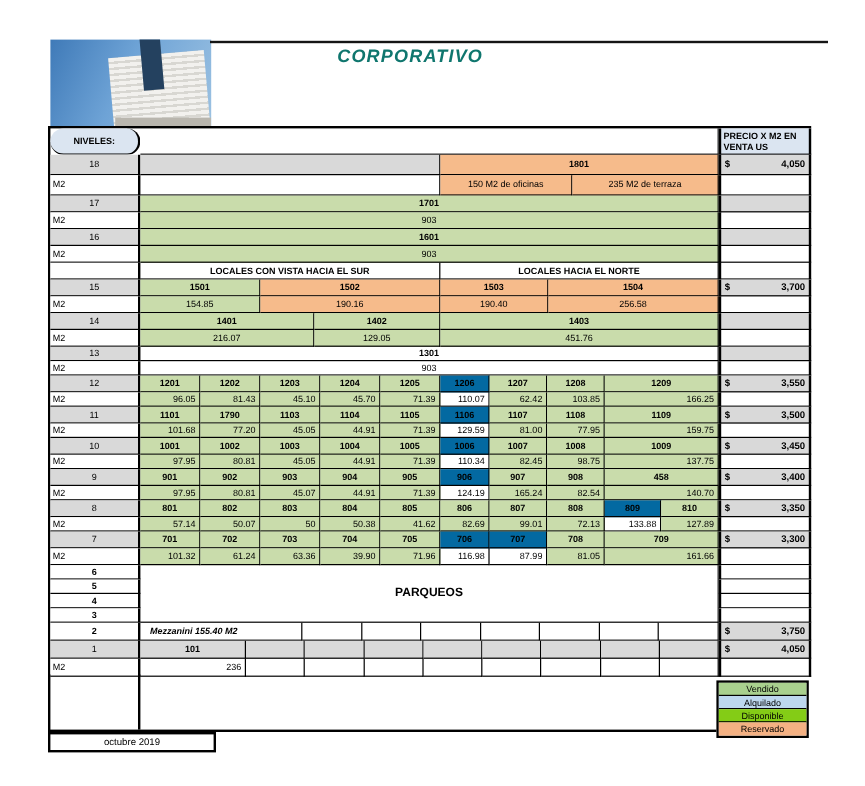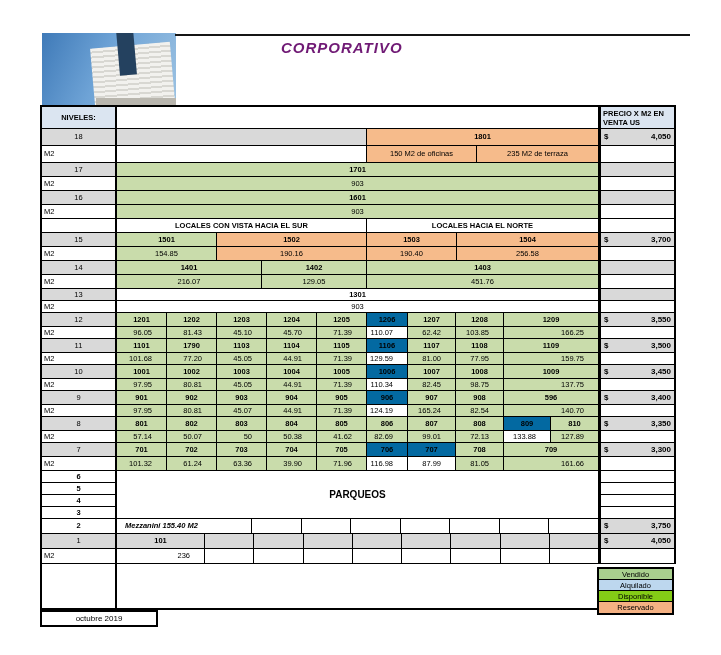--- a/index.html
+++ b/index.html
@@ -6,32 +6,32 @@
   body{width:721px;height:655px;position:relative;background:#fff;font-family:"Liberation Sans",sans-serif;color:#000;}
   
   .photo{position:absolute;left:42px;top:33px;width:134px;height:72px;overflow:hidden;
          background:linear-gradient(115deg,#3f7ab8 0%,#6ea3d6 45%,#9cc2e2 100%);}
   .photo .bldg{position:absolute;left:38%;top:16%;width:60%;height:98%;
          background:repeating-linear-gradient(180deg,#f2f1ee 0 3px,#d8d7d2 3px 5px);transform:rotate(-5deg);}
   .photo .core{position:absolute;left:57%;top:-4%;width:13%;height:62%;background:#24415f;transform:rotate(-5deg);}
   .photo .base{position:absolute;left:40%;bottom:0;width:60%;height:10%;background:#b9b6ae;}
   .topline{position:absolute;left:175px;top:34px;width:515px;border-top:2px solid #151515;}
   .title{position:absolute;left:281px;top:39px;font-size:15px;font-weight:bold;font-style:italic;
-         color:#701a75;letter-spacing:1px;}
+         color:#0f766e;letter-spacing:1px;}
   
   .t{position:absolute;left:40px;top:105px;border-left:2px solid #000;border-top:2px solid #000;font-size:7.5px;}
   .r{display:flex;}
   .c{box-sizing:border-box;border-right:1px solid #000;border-bottom:1px solid #000;
      display:flex;align-items:center;justify-content:center;line-height:1;overflow:hidden;white-space:nowrap;}
   .b{font-weight:bold;}
-  .v{justify-content:flex-end;padding-right:14px;}
+  .v{justify-content:flex-end;padding-right:3px;}
   .lvl{width:75px;background:#d9d9d9;font-weight:normal;border-right:2px solid #000;}
   .lvlw{width:75px;background:#fff;font-weight:bold;border-right:2px solid #000;}
   .m2l{width:75px;background:#fff;justify-content:flex-start;padding-left:2px;border-right:2px solid #000;}
-  .nivh{width:75px;background:#dbe5f1;font-weight:bold;border-right:2px solid #000;}
+  .nivh{width:75px;background:#dbe5f1;font-weight:bold;border-right:2px solid #000;border-radius:11px;}
   .h22{height:22px}.h17{height:17px}.h14{height:14px}.h12{height:12px}.h15{height:15px}
   .wfull{width:482px}.whl{width:250px}.whr{width:232px}
   .w50{width:50px}.wa{width:41px}.wb{width:48px}.wc{width:48px}.wd{width:95px}
   .w15a{width:100px}.w15b{width:150px}.w15c{width:90px}.w15d{width:142px}
   .w14a{width:145px}.w14b{width:105px}
   .w18a{width:250px}.w18c{width:110px}.w18d{width:122px}
   .w8a{width:47px}.w8b{width:48px}
   .wmez{width:135px}.w101{width:88px}
   .gry{background:#d9d9d9}.grn{background:#c9dcab}.org{background:#f6bb8b}.gru{background:#0369a1}
   .pc{width:77px;border-left:2px solid #000;border-right:2px solid #000;justify-content:space-between;
@@ -45,21 +45,21 @@
       display:flex;align-items:center;justify-content:center;font-weight:bold;background:#fff;}
   .pstack{display:flex;flex-direction:column;width:77px}
   .pstack .sc{box-sizing:border-box;height:12px;border-left:2px solid #000;border-right:2px solid #000;
       border-bottom:1px solid #000;background:#fff;}
   .parq{width:482px;font-size:10px;font-weight:bold;border-bottom:1px solid #000;border-right:1px solid #000;
       box-sizing:border-box;display:flex;align-items:center;justify-content:center;}
   .mez{font-style:italic;font-weight:bold;justify-content:flex-start;padding-left:8px;}
   .bot{position:absolute;left:40px;top:562px;width:557px;height:48px;box-sizing:border-box;
       border-left:2px solid #000;border-bottom:2px solid #000;}
   .bot .inner{position:absolute;left:73px;top:0;height:100%;border-left:2px solid #000;}
-  .oct{position:absolute;left:40px;top:610px;width:118px;height:17px;border:2px solid #000;box-sizing:border-box;
+  .oct{position:absolute;left:40px;top:610px;width:140px;height:17px;border:2px solid #000;box-sizing:border-box;
       display:flex;align-items:center;justify-content:center;font-size:8px;}
   .legend{position:absolute;left:597px;top:567px;width:77px;border:2px solid #000;box-sizing:border-box;font-size:7.5px;}
   .legend .li{height:11px;border-bottom:1px solid #000;box-sizing:border-box;display:flex;align-items:center;justify-content:center;}
   .legend .li:last-child{border-bottom:none;}
   .lg1{background:#a9d08e}.lg2{background:#bdd7ee}.lg3{background:#84cc16}.lg4{background:#f4b183}
 </style>
 </head>
 <body>
 
 <div class="photo">
@@ -263,21 +263,21 @@
   <div class="r h14">
     <div class="c lvl">9</div>
     <div class="c w50 grn b">901</div>
     <div class="c w50 grn b">902</div>
     <div class="c w50 grn b">903</div>
     <div class="c w50 grn b">904</div>
     <div class="c w50 grn b">905</div>
     <div class="c wa gru b">906</div>
     <div class="c wb grn b">907</div>
     <div class="c wc grn b">908</div>
-    <div class="c wd grn b">596</div>
+    <div class="c wd grn b">458</div>
     <div class="c pc gry">
         <span>$</span>
         <span>3,400</span>
       </div>
   </div>
   <div class="r h12">
     <div class="c m2l">M2</div>
     <div class="c w50 grn v">97.95</div>
     <div class="c w50 grn v">80.81</div>
     <div class="c w50 grn v">45.07</div>

